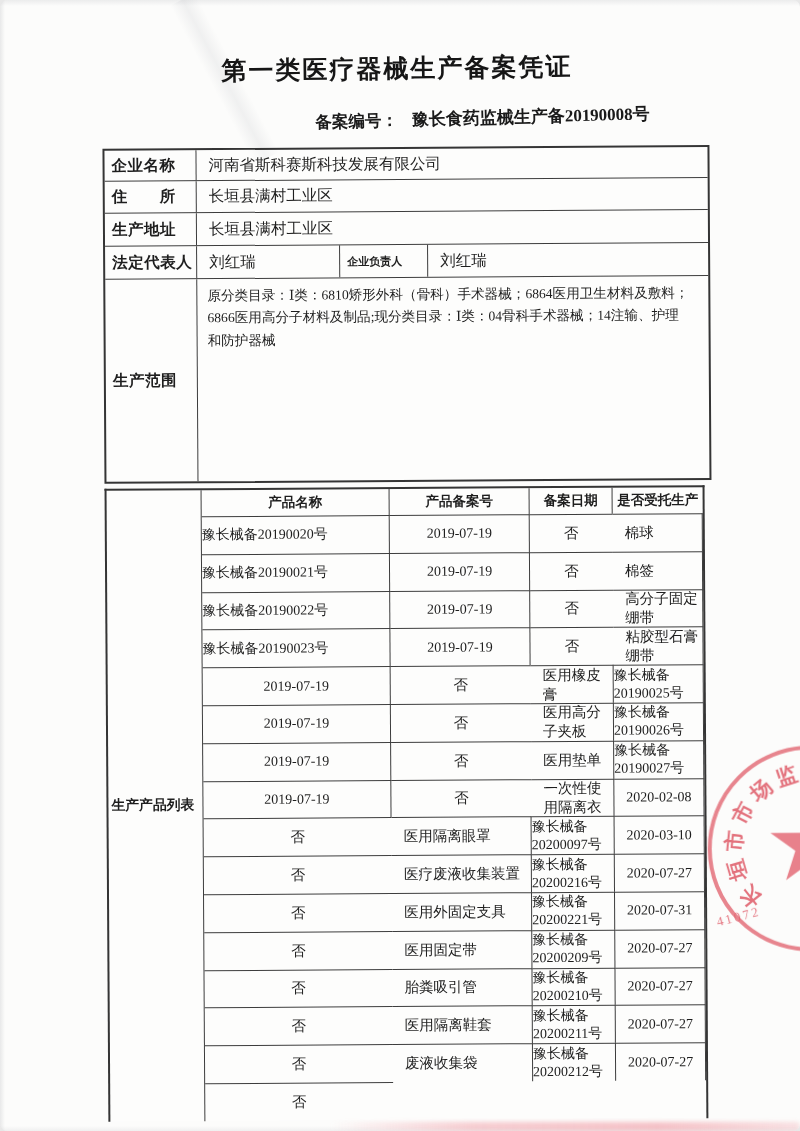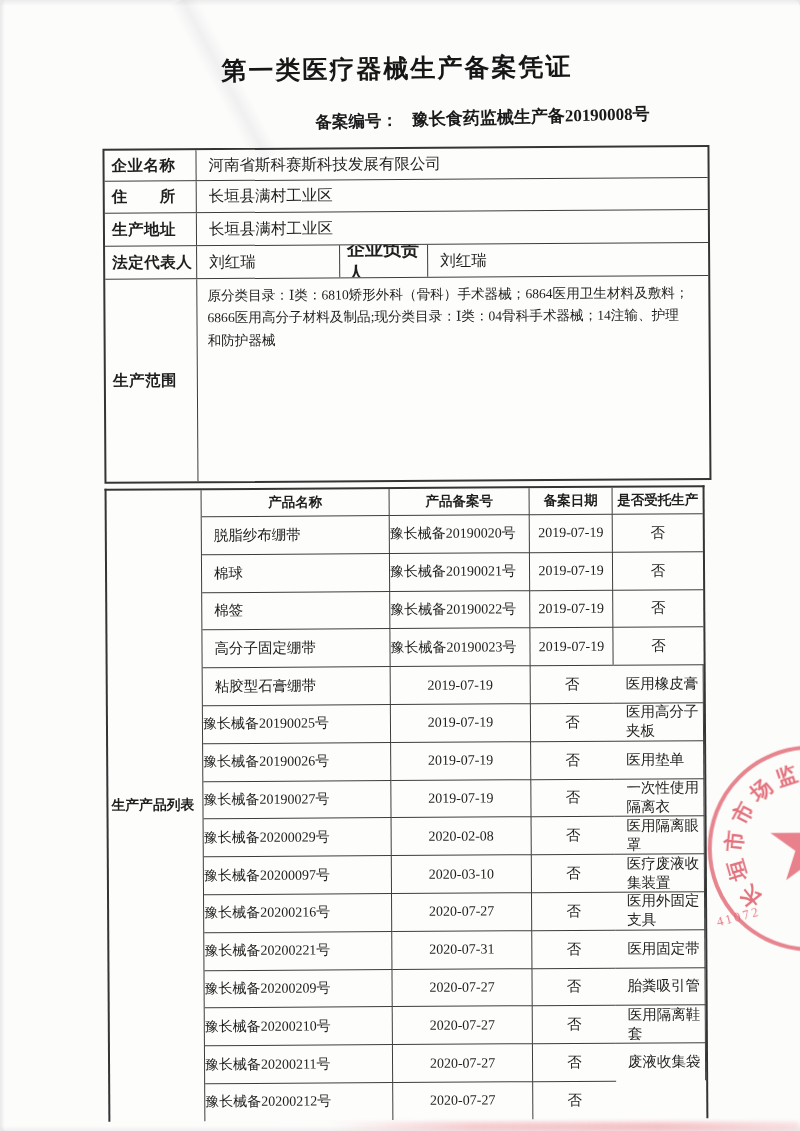--- a/index.html
+++ b/index.html
@@ -49,21 +49,21 @@
     border:2px solid #353535; box-sizing:border-box; background:rgba(255,255,255,.3);
   }
   .irow { display:flex; border-bottom:1.5px solid #3d3d3d; }
   .irow:last-child { border-bottom:none; }
   .icell { display:flex; align-items:center; box-sizing:border-box; overflow:hidden; }
   .ilabel { width:92px; flex:0 0 92px; border-right:1.5px solid #3d3d3d;
             padding-left:7px; font-size:15.5px; font-weight:600; letter-spacing:.5px; }
   .ivalue { flex:1 1 auto; padding-left:12px; font-size:15.5px; }
   .iv-mid  { flex:0 0 143px; border-right:1.5px solid #3d3d3d; }
   .ilabel2 { width:88px; flex:0 0 88px; border-right:1.5px solid #3d3d3d;
-             padding-left:7px; font-size:18px; font-weight:600; }
+             padding-left:7px; font-size:11px; font-weight:600; }
   .r1 { height:30px; } .r2 { height:31px; } .r3 { height:32px; } .r4 { height:32px; }
   .rscope { height:202px; }
   .scope-label { align-items:center; }
   .scope-value { display:block; padding:6px 6px 0 10px; }
   .scope-line { font-size:13.6px; line-height:1.65; white-space:nowrap; }
 
   
   .ptable {
     position:absolute; left:105px; top:487px; width:600px; box-sizing:border-box;
     border:2px solid #353535; border-bottom:none;
@@ -148,21 +148,20 @@
       </div>
     </div>
 
     <div class="ptable">
       <div class="section-cell">生产产品列表</div>
 
     <div class="pcell head h1">产品名称</div>
         <div class="pcell head h2">产品备案号</div>
         <div class="pcell head h3">备案日期</div>
         <div class="pcell head h4 h4">是否受托生产</div>
-        <div class="pcell c1">脱脂纱布绷带</div>
         <div class="pcell c2">豫长械备20190020号</div>
         <div class="pcell c3">2019-07-19</div>
         <div class="pcell c4 c4">否</div>
         <div class="pcell c1">棉球</div>
         <div class="pcell c2">豫长械备20190021号</div>
         <div class="pcell c3">2019-07-19</div>
         <div class="pcell c4 c4">否</div>
         <div class="pcell c1">棉签</div>
         <div class="pcell c2">豫长械备20190022号</div>
         <div class="pcell c3">2019-07-19</div>
@@ -180,21 +179,20 @@
         <div class="pcell c4 c4">否</div>
         <div class="pcell c1">医用高分子夹板</div>
         <div class="pcell c2">豫长械备20190026号</div>
         <div class="pcell c3">2019-07-19</div>
         <div class="pcell c4 c4">否</div>
         <div class="pcell c1">医用垫单</div>
         <div class="pcell c2">豫长械备20190027号</div>
         <div class="pcell c3">2019-07-19</div>
         <div class="pcell c4 c4">否</div>
         <div class="pcell c1">一次性使用隔离衣</div>
-        <div class="pcell c2">豫长械备20200029号</div>
         <div class="pcell c3">2020-02-08</div>
         <div class="pcell c4 c4">否</div>
         <div class="pcell c1">医用隔离眼罩</div>
         <div class="pcell c2">豫长械备20200097号</div>
         <div class="pcell c3">2020-03-10</div>
         <div class="pcell c4 c4">否</div>
         <div class="pcell c1">医疗废液收集装置</div>
         <div class="pcell c2">豫长械备20200216号</div>
         <div class="pcell c3">2020-07-27</div>
         <div class="pcell c4 c4">否</div>

